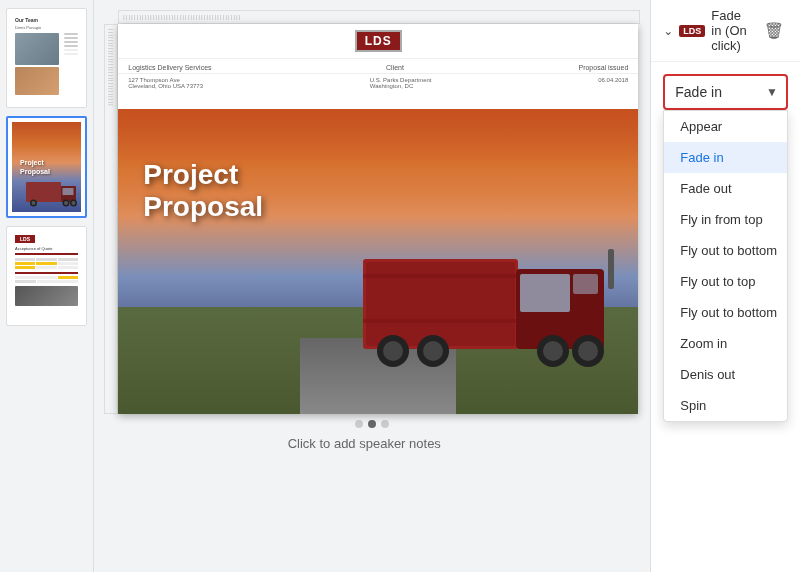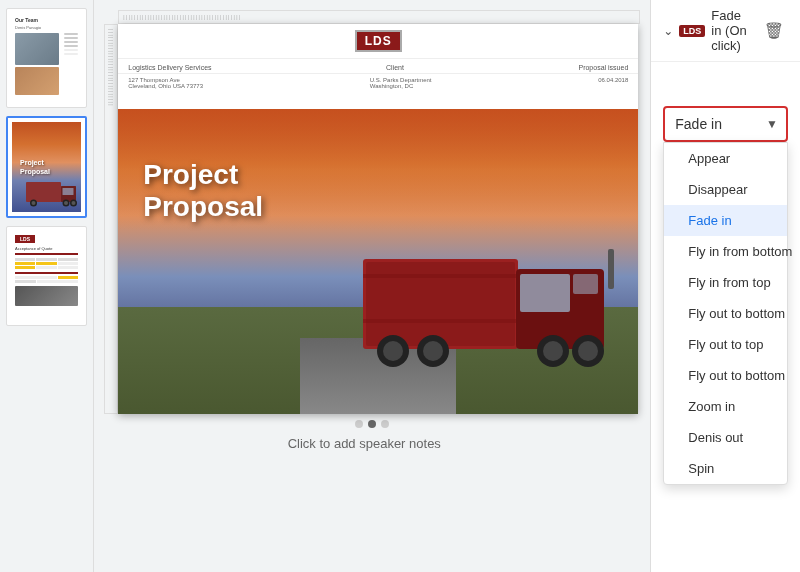--- a/index.html
+++ b/index.html
@@ -153,21 +153,20 @@
 
     .animation-controls {
       padding: 12px;
       display: flex;
       flex-direction: column;
       gap: 10px;
     }
 
     .dropdown-container {
       position: relative;
-      margin-top: 32px;
     }
 
     .dropdown-select {
       width: 100%;
       padding: 8px 10px;
       border: 2px solid #d32f2f;
       border-radius: 4px;
       font-size: 14px;
       color: #333;
       background: #fff;
@@ -191,21 +190,21 @@
       top: 100%;
       left: 0;
       width: 100%;
       background: #fff;
       border: 1px solid #ddd;
       box-shadow: 0 4px 12px rgba(0,0,0,0.15);
       z-index: 100;
       border-radius: 0 0 4px 4px;
     }
     .dropdown-item {
-      padding: 8px 24px;
+      padding: 8px 16px;
       font-size: 13px;
       color: #333;
       cursor: pointer;
       white-space: nowrap;
     }
     .dropdown-item.selected {
       background: #e8f0fe;
       color: #1a73e8;
     }
 
@@ -421,23 +420,22 @@
           <option>Fly out to top</option>
           <option>Zoom in</option>
           <option>Zoom out</option>
           <option>Spin</option>
         </select>
         <span class="dropdown-arrow">▼</span>
 
         
         <div class="dropdown-menu">
           <div class="dropdown-item">Appear</div>
-          <div class="dropdown-item">Disappear</div>
           <div class="dropdown-item selected">Fade in</div>
-          <div class="dropdown-item">Fly in from bottom</div>
+          <div class="dropdown-item">Fade out</div>
           <div class="dropdown-item">Fly in from top</div>
           <div class="dropdown-item">Fly out to bottom</div>
           <div class="dropdown-item">Fly out to top</div>
           <div class="dropdown-item">Fly out to bottom</div>
           <div class="dropdown-item">Zoom in</div>
           <div class="dropdown-item">Denis out</div>
           <div class="dropdown-item">Spin</div>
         </div>
       </div>
     </div>

